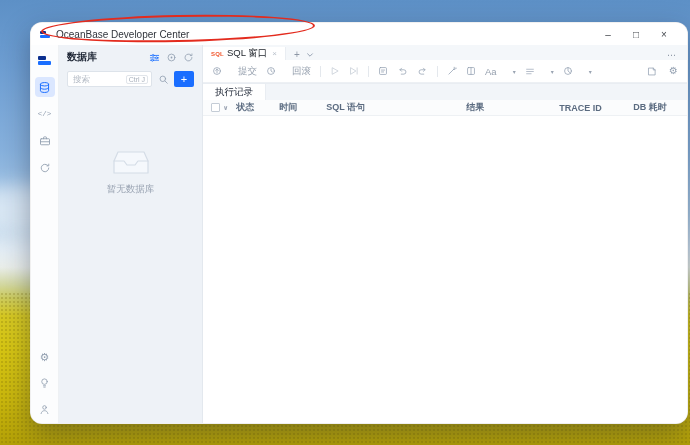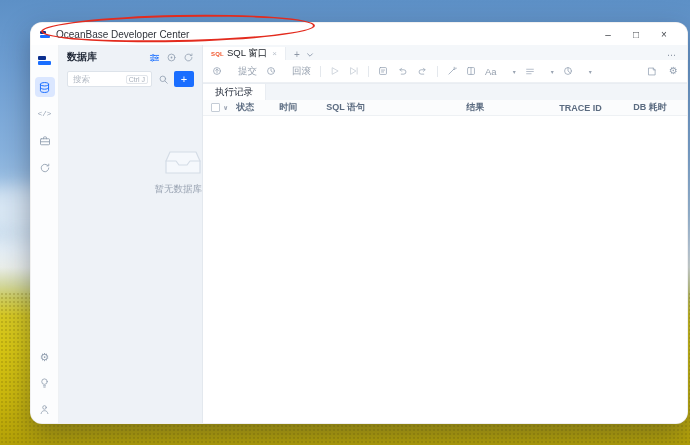--- a/index.html
+++ b/index.html
@@ -53,21 +53,21 @@
   .search-box{flex:1;height:16px;background:#fff;border:1px solid #dde3ea;border-radius:2px;
     display:flex;align-items:center;padding:0 3px;box-sizing:border-box;min-width:0;}
   .search-box input{flex:1;border:0;outline:0;background:transparent;font-size:8.5px;color:#333;
     min-width:0;font-family:Liberation Sans, sans-serif;}
   .search-box input::placeholder{color:#b3bac4;}
   .kbd{font-size:7px;color:#a9b1bc;border:1px solid #e1e5ea;border-radius:2px;padding:0 2px;
     white-space:nowrap;}
   .mini-btn{width:14px;height:14px;display:flex;align-items:center;justify-content:center;}
   .add-btn{width:20px;height:16px;background:#1a6eff;color:#fff;border-radius:2px;font-size:11px;
     display:flex;align-items:center;justify-content:center;line-height:1;}
-  .sb-empty{display:flex;flex-direction:column;align-items:flex-end;gap:6px;margin-top:58px;}
+  .sb-empty{display:flex;flex-direction:column;align-items:center;gap:6px;margin-top:58px;}
   .empty-text{font-size:9.5px;color:#98a2b1;}
 
   
   .main{flex:1;display:flex;flex-direction:column;background:#fff;min-width:0;}
   .tabbar{height:15px;background:#f4f7fa;display:flex;align-items:flex-end;font-size:9.5px;}
   .tab{background:#fff;display:flex;align-items:center;padding:0 8px;gap:3px;
     border-right:1px solid #e9edf2;color:#23282f;}
   .sql-badge{font-size:6px;font-weight:bold;color:#f0562c;letter-spacing:.2px;}
   .tab-close{color:#b9c1cb;font-size:8px;margin-left:2px;}
   .tab-actions{display:flex;align-items:center;gap:6px;padding-left:8px;color:#8c96a5;}

